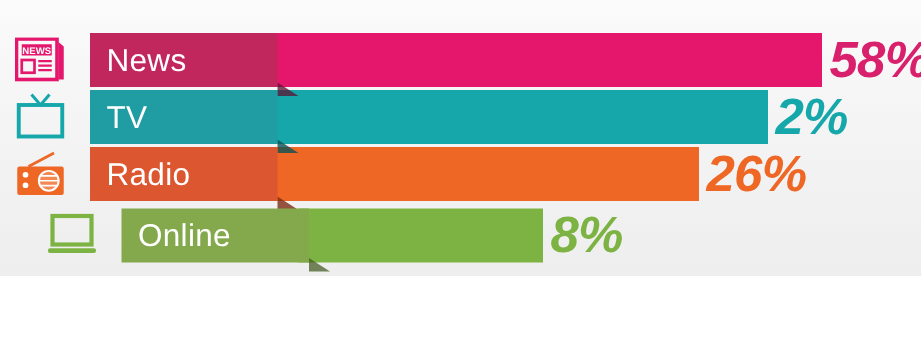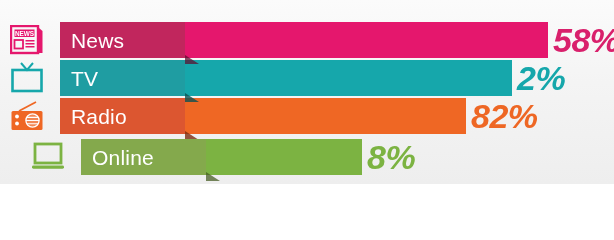--- a/index.html
+++ b/index.html
@@ -172,21 +172,21 @@
     </div>
 
     <div class="data-bar" style="left:175px; width:291px; background:#ef6724;"></div>
 
     <div class="label-bar" style="background:#dc5630;">
       <span class="label-text">Radio</span>
     </div>
 
     <div class="label-fold" style="top:33px; border-left-color:#7d2c12; opacity:0.8;"></div>
 
-    <div class="pct" style="left:471px; color:#ee6724;">82%</div>
+    <div class="pct" style="left:471px; color:#ee6724;">26%</div>
   </div>
 
   <div class="row" style="top:139px;margin-left:21px;">
 
     <div class="icon-box">
       <svg width="34" height="30" viewBox="0 0 34 30" aria-hidden="true">
         <rect x="4" y="2" width="26" height="19" fill="none" stroke="#7cb342" stroke-width="2.8"></rect>
         <rect x="1" y="23.5" width="32" height="3.2" rx="1.4" fill="#7cb342"></rect>
       </svg>
     </div>

